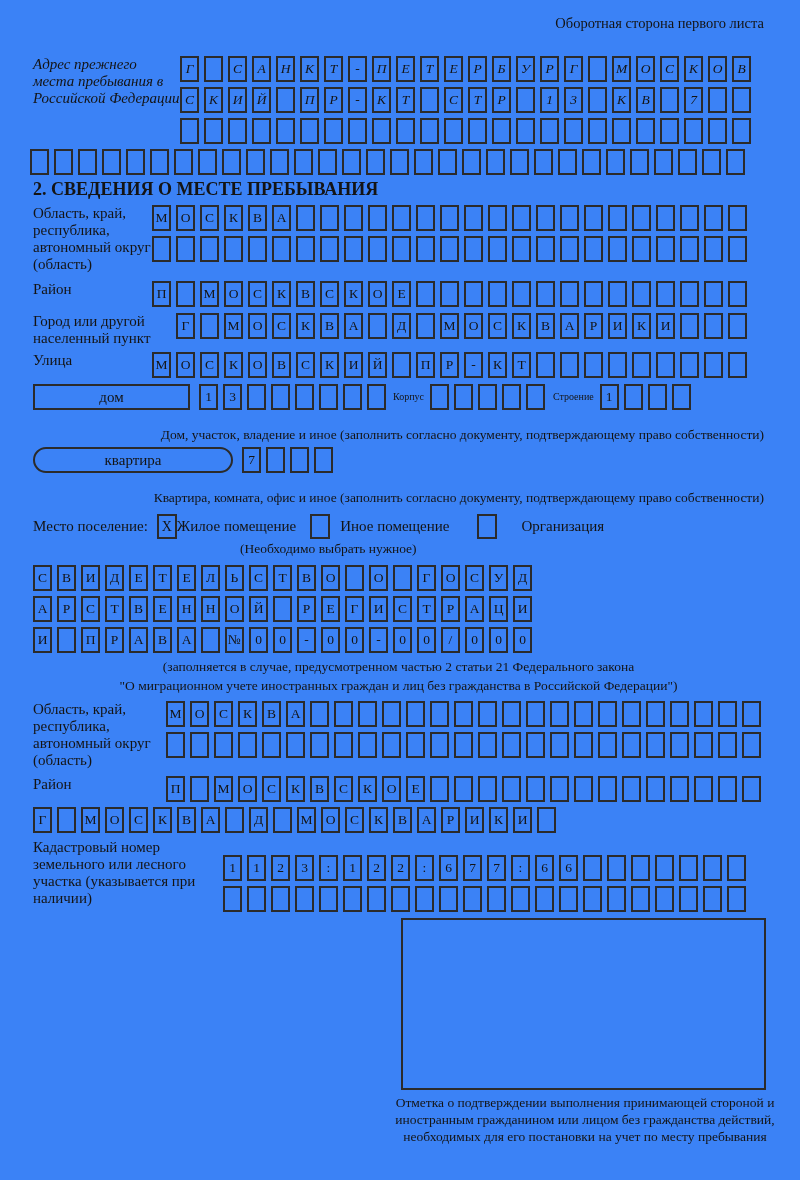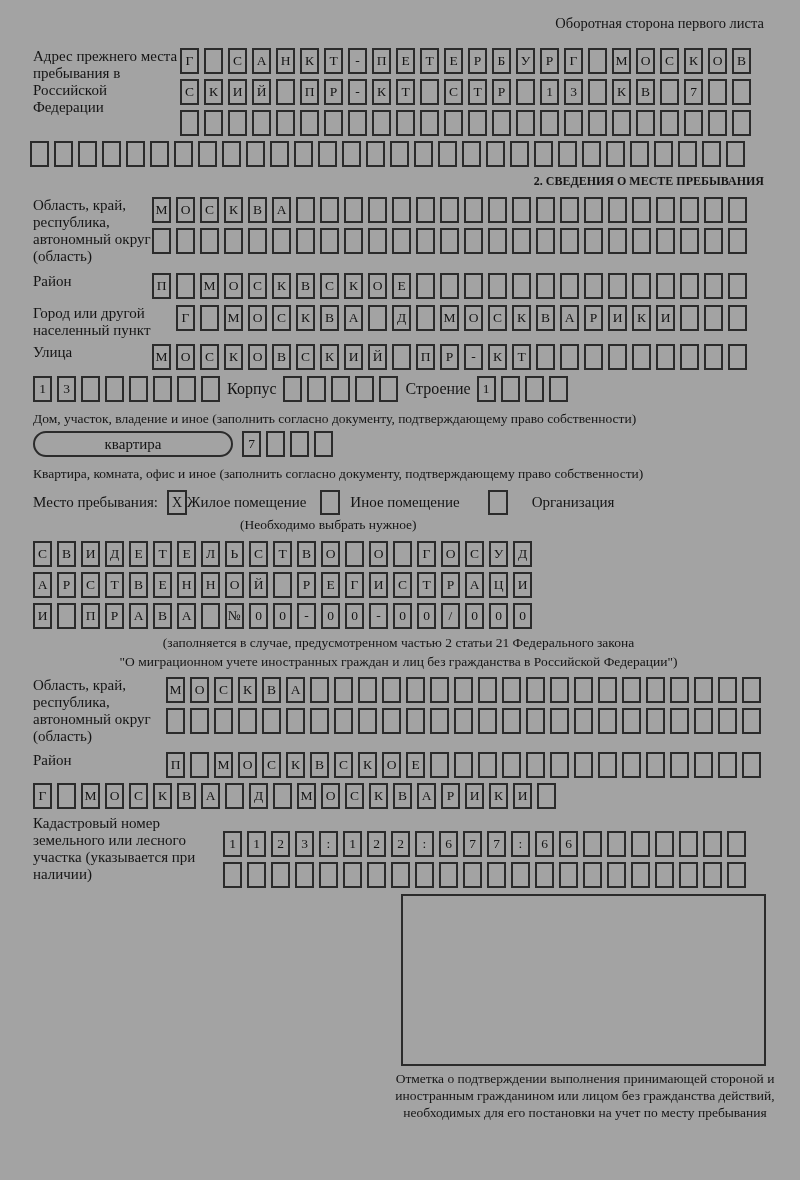--- a/index.html
+++ b/index.html
@@ -1,17 +1,17 @@
 <!DOCTYPE html>
 <html><head>
 <meta charset="utf-8">
 <style>
   html,body{margin:0;padding:0;background:#fff;}
   #page{
-    width:800px;height:1180px;margin:0 auto;background:#a3a3a3;
+    width:800px;height:1180px;margin:0 auto;background:#3b82f6;
     box-sizing:border-box;padding:14px 36px 0 33px;overflow:hidden;
     font-family:"Liberation Serif", "DejaVu Serif", serif;color:#141414;
     position:relative;
   }
   .hdr-note{text-align:right;font-size:14.5px;line-height:18px;}
   .row{display:flex;align-items:flex-start;}
   .row.center-v{align-items:center;}
   .lbl{font-size:15px;line-height:17px;}
   .lines{display:flex;flex-direction:column;gap:5px;}
   .cells{display:flex;gap:5px;}
@@ -23,41 +23,41 @@
   .wide-box{
     border:2px solid #2b2b2b;height:26px;box-sizing:border-box;
     display:flex;align-items:center;justify-content:center;font-size:15px;
   }
   .cb{
     width:20px;height:25px;box-sizing:border-box;border:2px solid #2b2b2b;
     display:flex;align-items:center;justify-content:center;font-size:14px;flex:0 0 20px;
   }
   .foot{font-size:13px;line-height:16px;}
   .foot-c{text-align:center;}
-  .title{text-align:right;font-weight:bold;font-size:12px;line-height:19px;}
+  .title{text-align:left;font-weight:bold;font-size:18px;line-height:19px;}
   .notes-c{text-align:center;font-size:13.5px;line-height:19px;}
   
   .w-addr{width:147px;}   
   .w-obl{width:119px;}    
   .w-city{width:143px;}   
   .w-doc{width:219px;}    
   .w-city2{width:199px;}  
   .w-kad{width:190px;}    
   
-  .mt2{margin-top:2px;}.mt3{margin-top:9px;}.mt4{margin-top:4px;}.mt5{margin-top:5px;}
-  .mt6{margin-top:6px;}.mt7{margin-top:7px;}.mt8{margin-top:8px;}.mt9{margin-top:9px;}.mt16{margin-top:16px;}
+  .mt2{margin-top:2px;}.mt3{margin-top:17px;text-align:right;}.mt4{margin-top:4px;}.mt5{margin-top:5px;}
+  .mt6{margin-top:6px;}.mt7{margin-top:7px;}.mt8{margin-top:8px;}.mt9{margin-top:9px;}.mt16{margin-top:24px;font-style:italic;}
   .stamp{
     margin-left:368px;width:365px;height:172px;box-sizing:border-box;
     border:2px solid #2b2b2b;
   }
   .stamp-cap{
     margin-left:352px;width:400px;text-align:center;
     font-size:13.5px;line-height:17px;
   }
-  .dom-inline-lbl{font-size:16px;line-height:26px;white-space:nowrap;}
+  .dom-inline-lbl{font-size:10px;line-height:26px;white-space:nowrap;}
 </style>
 </head>
 <body>
 
 <div id="page">
 
   <div class="hdr-note">Оборотная сторона первого листа</div>
 
   <div class="row mt16">
     <div class="lbl w-addr">Адрес прежнего места пребывания в Российской Федерации</div>
@@ -323,20 +323,21 @@
         <span class="cell"></span>
         <span class="cell"></span>
         <span class="cell"></span>
         <span class="cell"></span>
         <span class="cell"></span>
         <span class="cell"></span>
       </div>
   </div>
 
   <div class="row center-v mt6">
+    <div class="wide-box" style="width:157px;margin-right:9px;">дом</div>
     <div class="cells">
         <span class="cell">1</span>
         <span class="cell">3</span>
         <span class="cell"></span>
         <span class="cell"></span>
         <span class="cell"></span>
         <span class="cell"></span>
         <span class="cell"></span>
         <span class="cell"></span>
       </div>
@@ -363,21 +364,21 @@
     <div class="cells">
         <span class="cell">7</span>
         <span class="cell"></span>
         <span class="cell"></span>
         <span class="cell"></span>
       </div>
   </div>
   <div class="foot mt3" style="font-size:13.5px;">Квартира, комната, офис и иное (заполнить согласно документу, подтверждающему право собственности)</div>
 
   <div class="row center-v mt8">
-    <div class="lbl" style="white-space:nowrap;">Место пребывания:</div>
+    <div class="lbl" style="white-space:nowrap;">Место поселение:</div>
     <div class="cb" style="margin-left:9px;">X</div>
     <div class="lbl" style="white-space:nowrap;">Жилое помещение</div>
     <div class="cb" style="margin-left:14px;"></div>
     <div class="lbl" style="margin-left:10px;white-space:nowrap;">Иное помещение</div>
     <div class="cb" style="margin-left:28px;"></div>
     <div class="lbl" style="margin-left:24px;white-space:nowrap;">Организация</div>
   </div>
   <div class="foot mt2" style="margin-left:207px;font-size:13.5px;">(Необходимо выбрать нужное)</div>
 
   <div class="row mt8">

